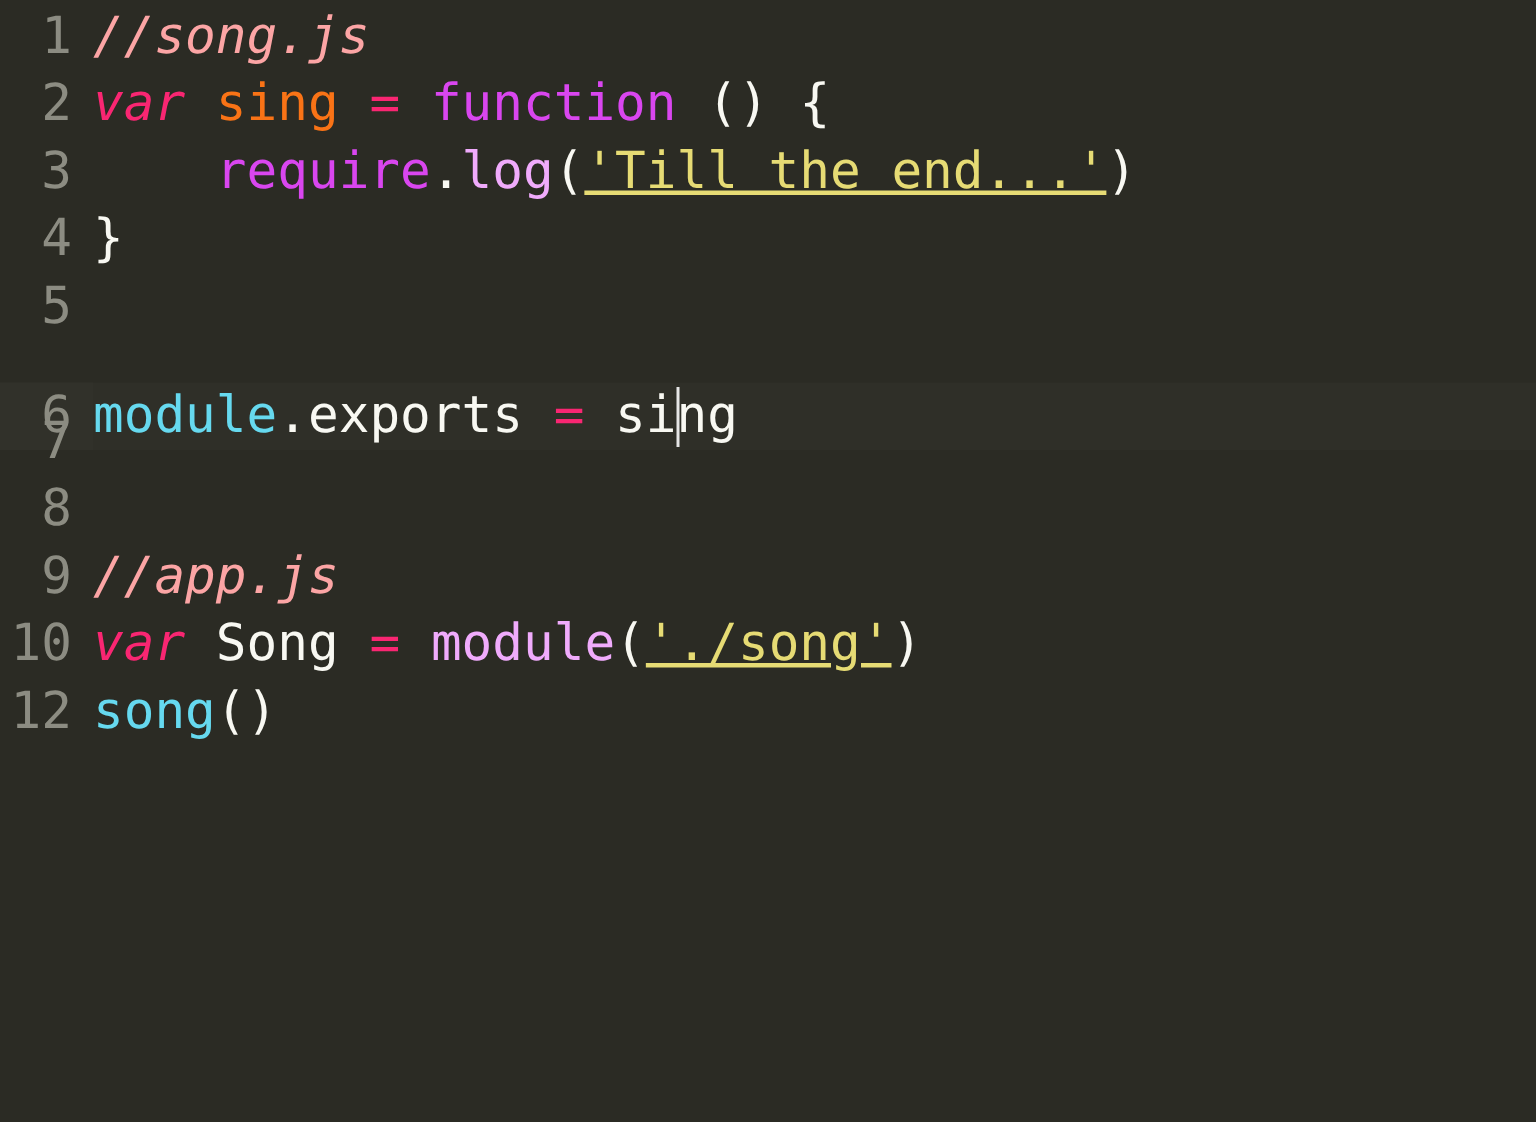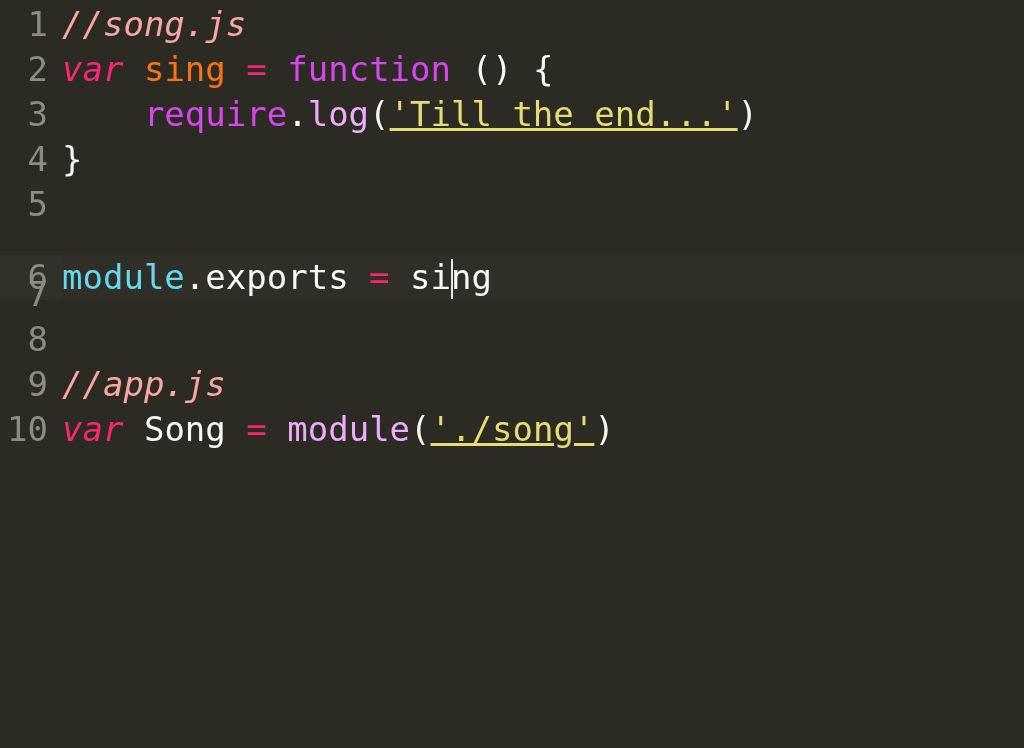--- a/index.html
+++ b/index.html
@@ -116,14 +116,18 @@
     <div class="gutter">9</div>
     <div class="code"><span class="c-comment">//app.js</span></div>
   </div>
 
   <div class="line">
     <div class="gutter">10</div>
     <div class="code"><span class="c-keyword">var</span><span class="c-plain"> </span><span class="c-plain">Song</span><span class="c-plain"> </span><span class="c-op">=</span><span class="c-plain"> </span><span class="c-method">module</span><span class="c-paren">(</span><span class="c-string">'./song'</span><span class="c-paren">)</span></div>
   </div>
 
 
+  <div class="line">
+    <div class="gutter">12</div>
+    <div class="code"><span class="c-ident">song</span><span class="c-paren">()</span></div>
+  </div>
 
 </div>
 
 </body></html>

